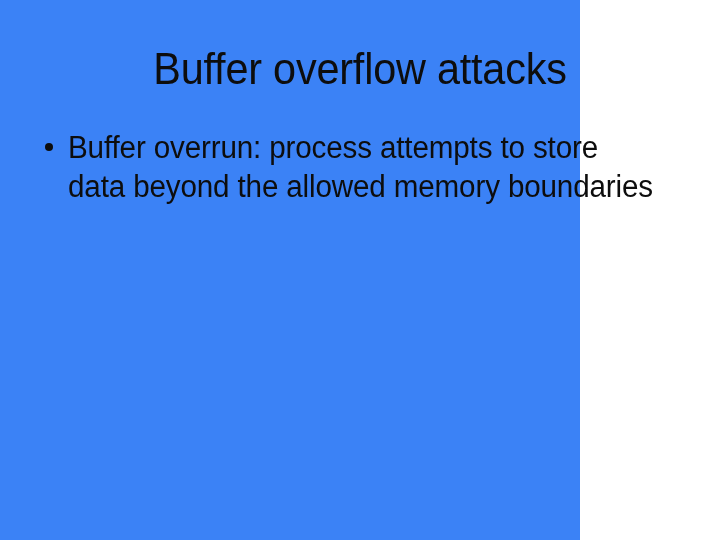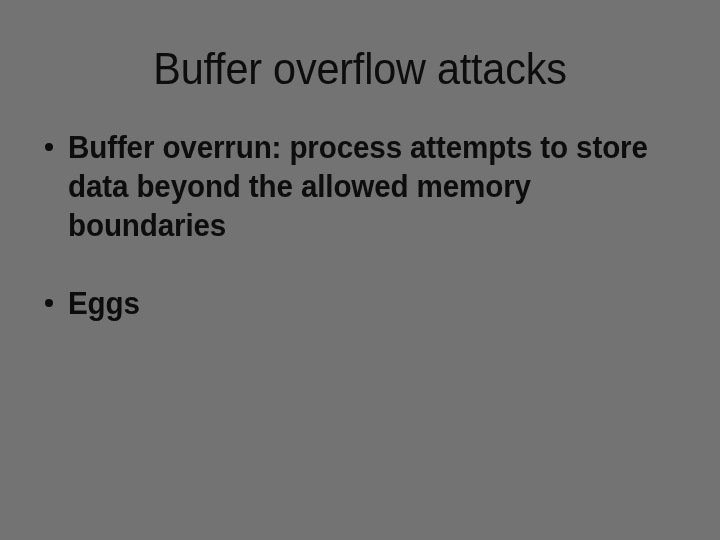--- a/index.html
+++ b/index.html
@@ -11,23 +11,23 @@
     width: 720px;
     height: 540px;
     overflow: hidden;
     font-family: "Liberation Sans", "DejaVu Sans", sans-serif;
     color: #000000;
     -webkit-font-smoothing: antialiased;
   }
 
   .slide {
     position: relative;
-    width: 720px;
+    width: 580px;
     height: 540px;
-    background: #737373;
+    background: #3b82f6;
     box-sizing: border-box;
   }
 
   
   .slide-title {
     position: absolute;
     left: 0;
     top: 44px;
     width: 720px;
     text-align: center;
@@ -48,21 +48,21 @@
     top: 128px;
     width: 648px;
   }
 
   .bullet-item {
     position: relative;
     padding-left: 28px;
     margin: 0 0 39px 0;
     font-size: 31px;
     line-height: 39px;
-    font-weight: 700;
+    font-weight: 400;
     letter-spacing: -0.15px;
     color: #0d0d0d;
   }
   .bullet-item:last-child {
     margin-bottom: 0;
   }
 
   .bullet-marker {
     position: absolute;
     left: 5px;
@@ -91,19 +91,15 @@
   <div class="slide-title">Buffer overflow attacks</div>
 
   <div class="body-block">
 
     <div class="bullet-item w1">
       <span class="bullet-marker"></span>
       <span class="bullet-text">Buffer overrun: process attempts to store data beyond the allowed memory boundaries</span>
     </div>
 
 
-    <div class="bullet-item">
-      <span class="bullet-marker"></span>
-      <span class="bullet-text">Eggs</span>
-    </div>
 
   </div>
 </div>
 
 </body></html>

